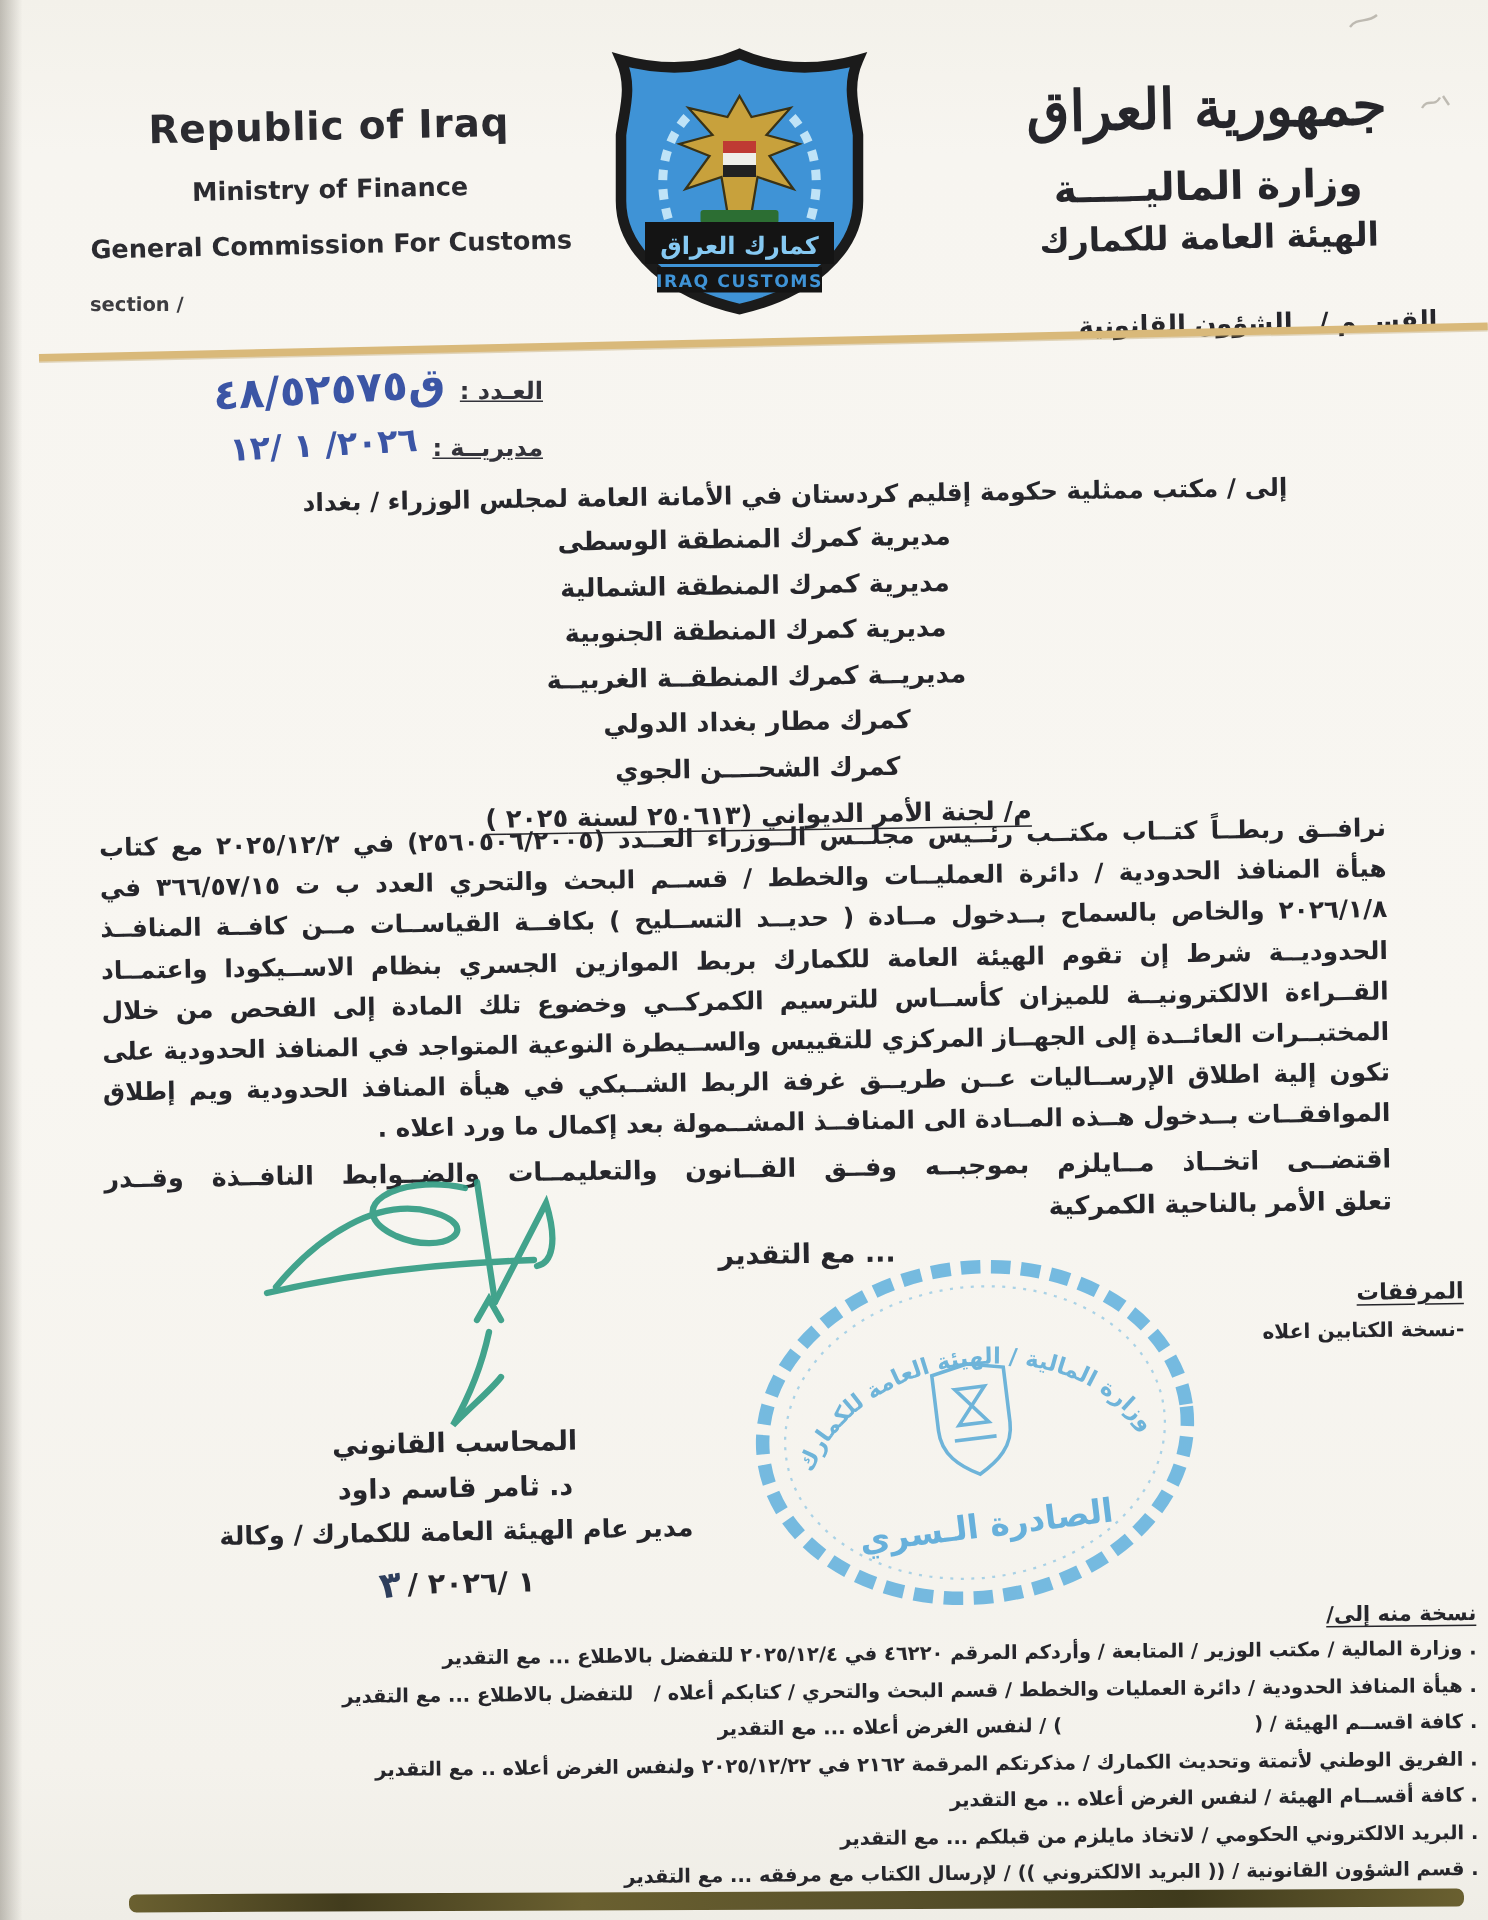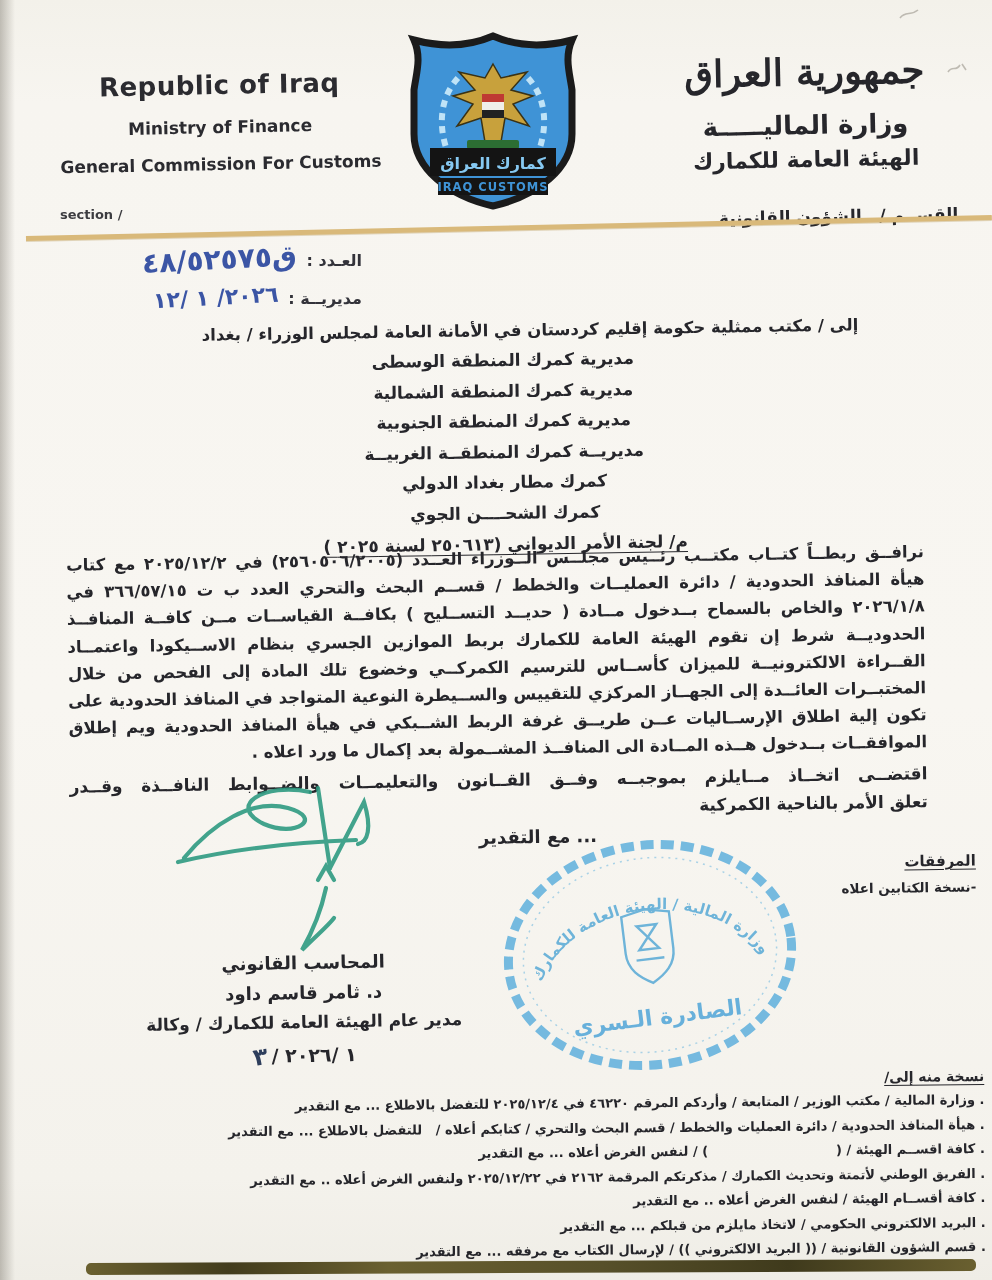--- a/index.html
+++ b/index.html
@@ -17,28 +17,28 @@
   .ltrval{direction:ltr;unicode-bidi:isolate;}
   
   .hdr-left{left:55px;top:70px;width:330px;text-align:center;transform:rotate(-1.2deg);}
   .hdr-left .l1{font-size:26px;letter-spacing:.5px;}
   .hdr-left .l2{font-size:17px;margin-top:17px;}
   .hdr-left .l3{font-size:17px;margin-top:17px;}
   .hdr-right{left:635px;top:36px;width:340px;text-align:center;transform:rotate(-1.2deg);}
   .hdr-right .a1{font-size:37px;font-family:"DejaVu Serif",serif;font-weight:bold;line-height:72px;}
   .hdr-right .a2{font-size:26px;margin-top:2px;}
   .hdr-right .a3{font-size:22px;margin-top:7px;}
-  .section-en{left:60px;top:207px;font-size:13px;color:#3c3c40;}
+  .section-en{left:60px;top:196px;font-size:13px;color:#3c3c40;}
   .section-ar{right:34px;top:206px;font-size:17px;transform:rotate(-1deg);}
   .tan-line{left:26px;top:236px;width:966px;height:5px;background:#d9b97a;transform:rotate(-1.25deg);transform-origin:left center;box-shadow:0 1px 0 rgba(180,150,80,.35);}
   .left-shadow{left:0;top:0;width:15px;height:1280px;background:linear-gradient(90deg,rgba(110,105,95,.40),rgba(110,105,95,0));}
   
   .ref-row{left:30px;top:243px;width:332px;display:flex;direction:rtl;align-items:flex-start;gap:10px;}
   .ref-row2{top:281px;}
-  .ref-label{font-size:16px;font-weight:bold;color:#33333a;white-space:nowrap;padding-top:8px;}
+  .ref-label{font-size:16px;font-weight:bold;color:#33333a;white-space:nowrap;padding-top:8px;text-decoration:underline;}
   .ref-num{font-size:28px;}
   .ref-date{font-size:22px;padding-top:4px;}
   
   .recipients{left:148px;top:316px;width:712px;transform:rotate(-0.9deg);}
   .rec-line1{font-size:16.5px;text-align:right;line-height:29px;}
   .rec-line{font-size:17px;text-align:center;line-height:30.5px;}
   .rec-subject{font-size:17px;text-align:center;line-height:32px;text-decoration:underline;text-underline-offset:4px;}
   
   .bodyblk{left:68px;top:545px;width:858px;transform:rotate(-0.9deg);}
   .para{font-size:16.5px;line-height:27.2px;text-align:justify;}

